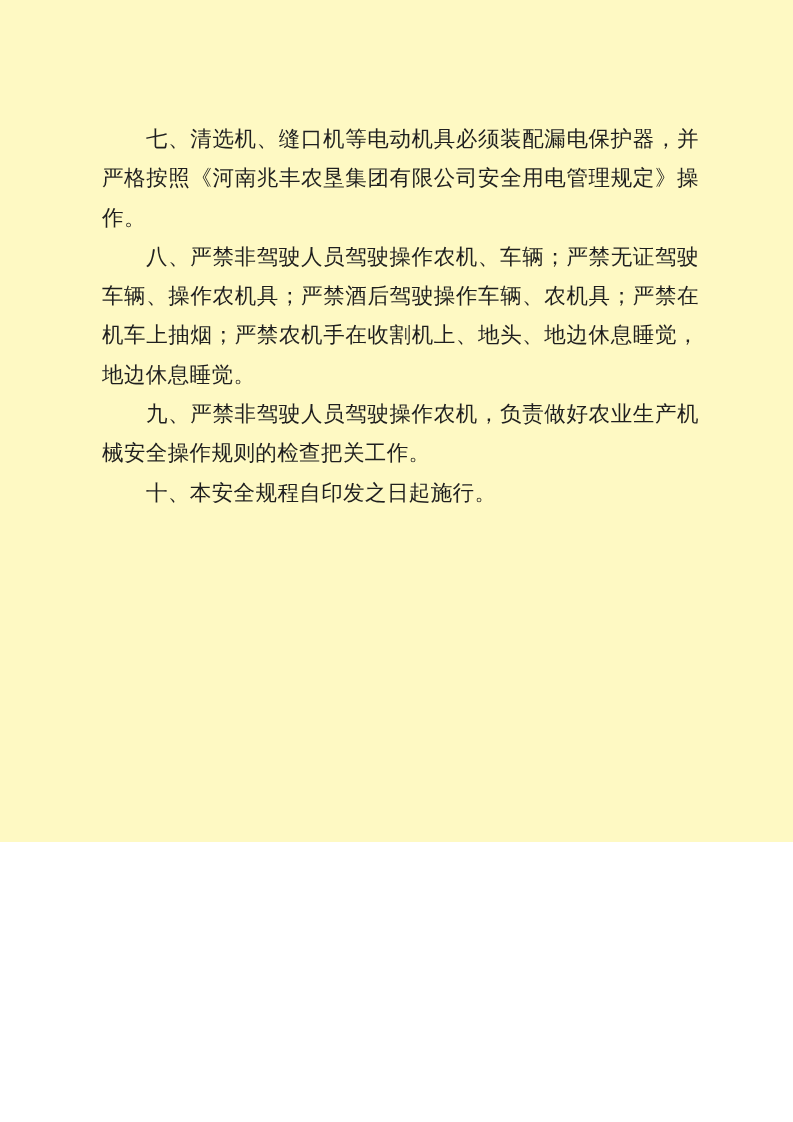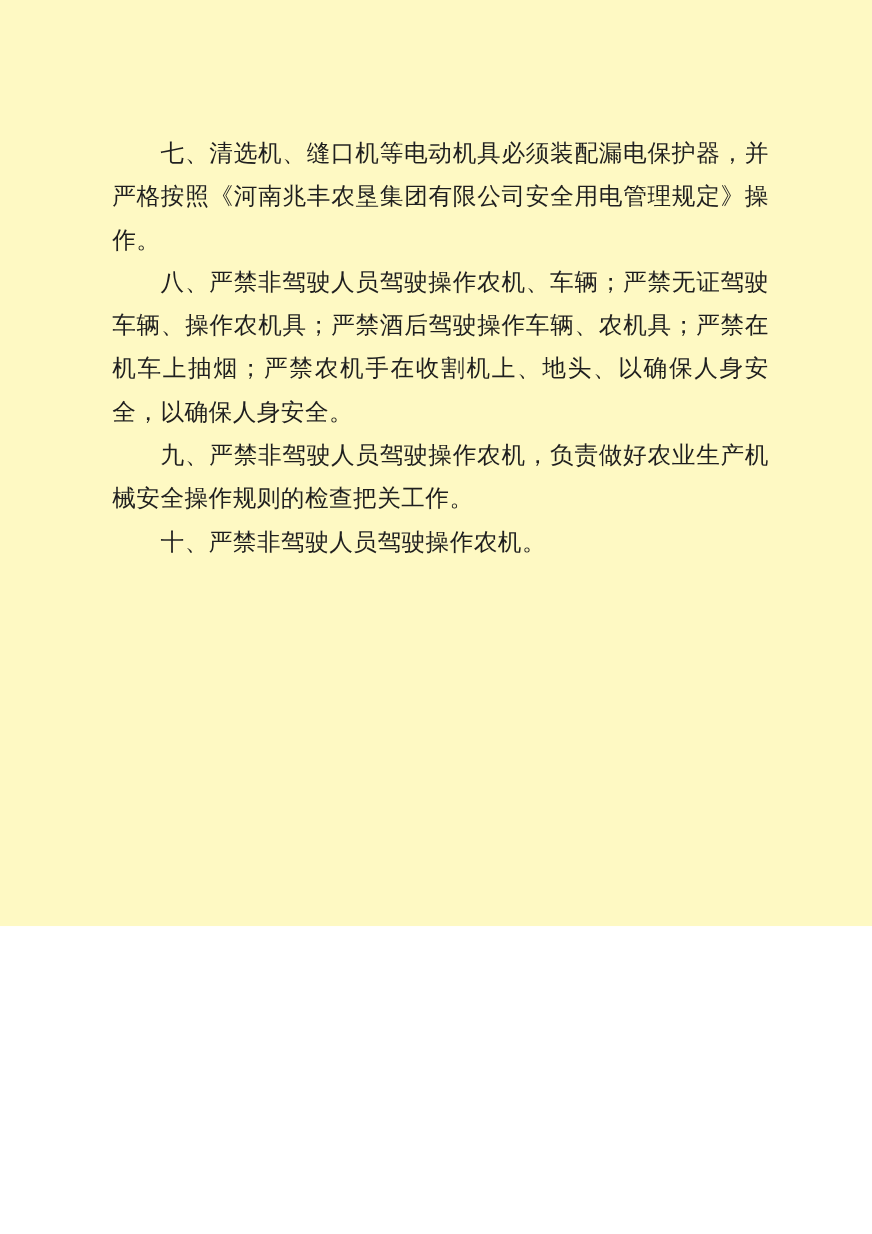--- a/index.html
+++ b/index.html
@@ -44,18 +44,18 @@
     color: #222222;
     letter-spacing: 0;
   }
 </style>
 </head>
 <body>
 
 <div class="page">
   <div class="content">
     <p>七、清选机、缝口机等电动机具必须装配漏电保护器，并严格按照《河南兆丰农垦集团有限公司安全用电管理规定》操作。</p>
-    <p>八、严禁非驾驶人员驾驶操作农机、车辆；严禁无证驾驶车辆、操作农机具；严禁酒后驾驶操作车辆、农机具；严禁在机车上抽烟；严禁农机手在收割机上、地头、以确保人身安全，以确保人身安全。</p>
+    <p>八、严禁非驾驶人员驾驶操作农机、车辆；严禁无证驾驶车辆、操作农机具；严禁酒后驾驶操作车辆、农机具；严禁在机车上抽烟；严禁农机手在收割机上、地头、地边休息睡觉，地边休息睡觉。</p>
     <p>九、严禁非驾驶人员驾驶操作农机，负责做好农业生产机械安全操作规则的检查把关工作。</p>
-    <p>十、严禁非驾驶人员驾驶操作农机。</p>
+    <p>十、本安全规程自印发之日起施行。</p>
   </div>
   <div class="page-number">2</div>
 </div>
 
 </body></html>

